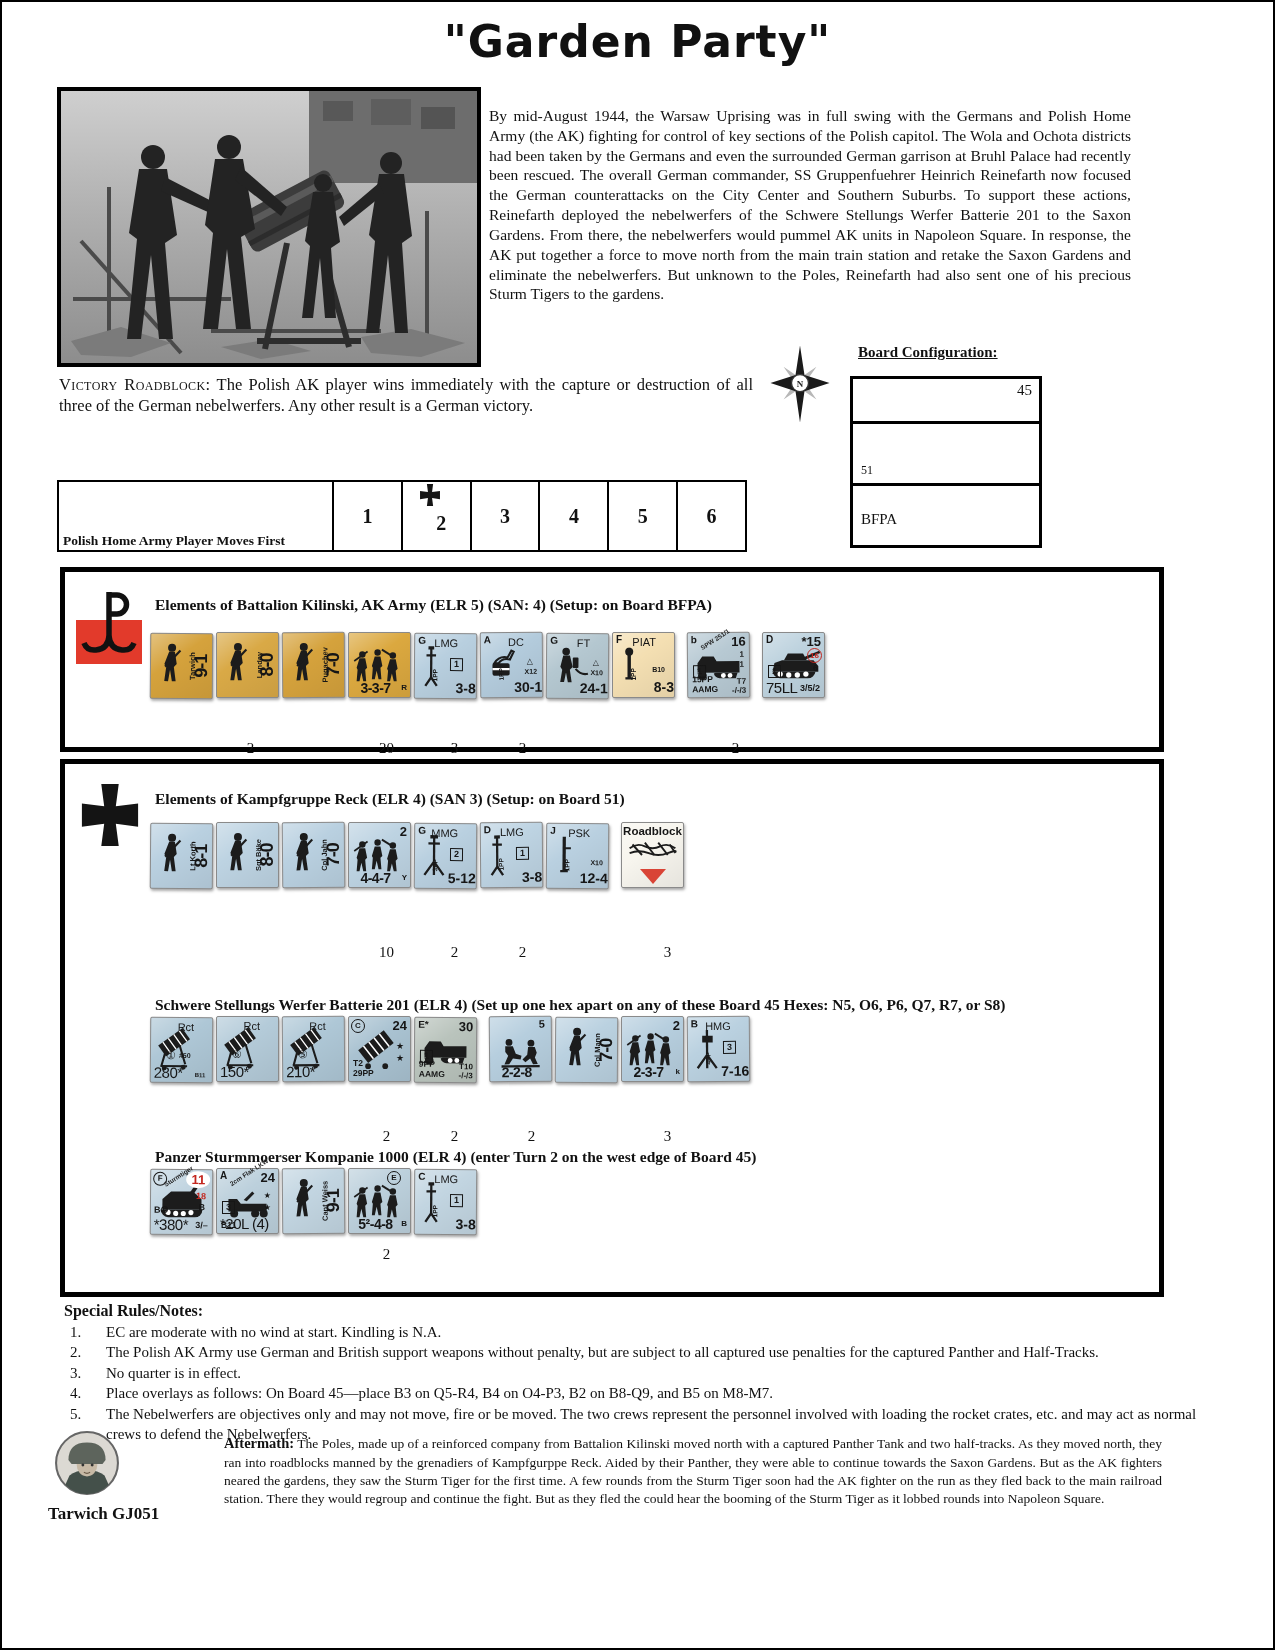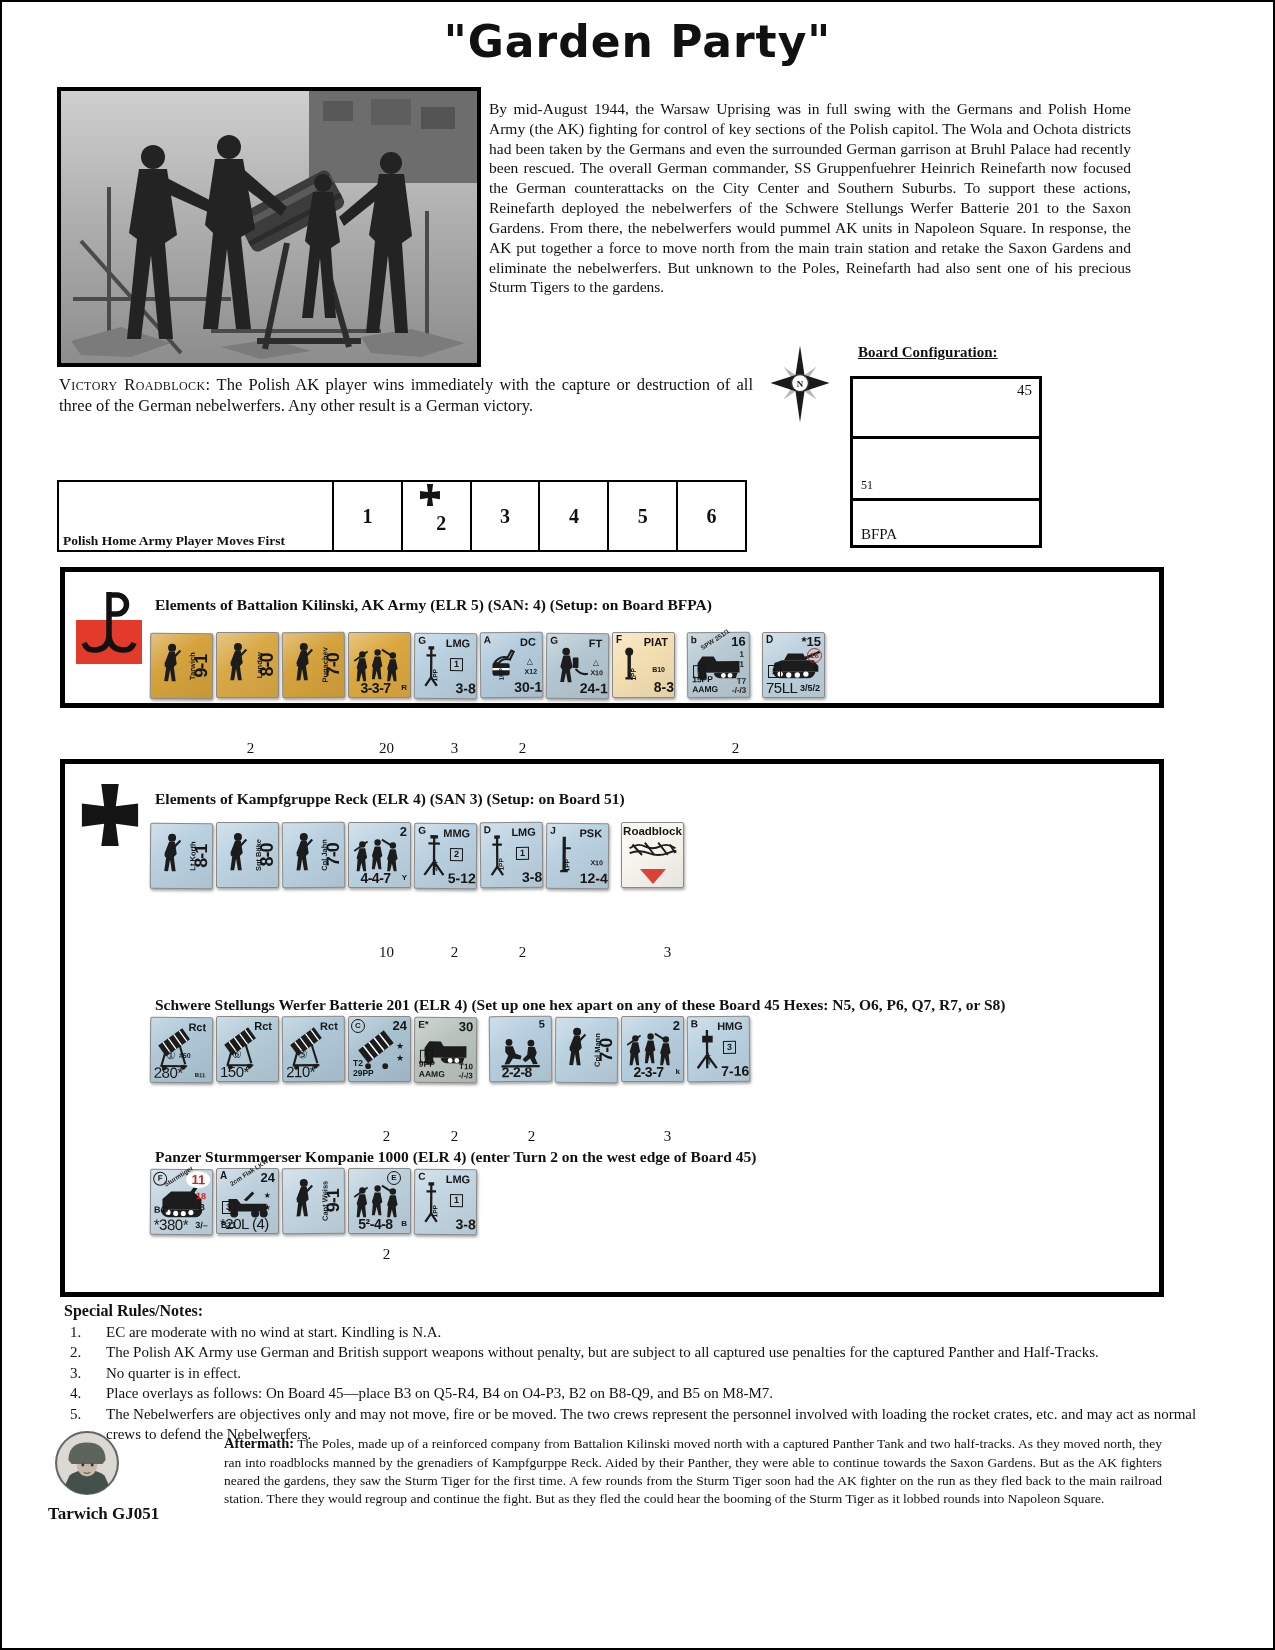--- a/index.html
+++ b/index.html
@@ -4,46 +4,46 @@
 <style>
   html,body{margin:0;padding:0;background:#fff;}
   .page{position:relative;width:1275px;height:1650px;background:#fff;overflow:hidden;
         font-family:"Liberation Serif",serif;color:#111;border:2px solid #000;box-sizing:border-box;}
   .title{position:absolute;top:14px;left:0;right:0;text-align:center;
          font-family:"DejaVu Sans",sans-serif;font-weight:bold;font-size:44px;letter-spacing:1px;}
   .photo{position:absolute;left:55px;top:85px;width:424px;height:280px;border:4px solid #000;box-sizing:border-box;background:#9a9a9a;}
   .photo svg{width:100%;height:100%;display:block;}
   .intro{position:absolute;left:487px;top:86px;width:642px;}
   .dateline{font-size:21px;font-weight:bold;}
-  .desc{font-size:15.5px;line-height:1.28;text-align:justify;margin-top:11px;}
+  .desc{font-size:15.5px;line-height:1.28;text-align:justify;margin-top:18px;}
   .victory{position:absolute;left:57px;top:372px;width:694px;font-size:16.5px;line-height:1.3;text-align:justify;}
   .vc-label{font-variant:small-caps;letter-spacing:.4px;}
   .compass{position:absolute;left:764px;top:338px;width:68px;height:88px;}
   .compass svg{width:100%;height:100%;}
   .bc-label{position:absolute;left:856px;top:342px;font-size:15px;font-weight:bold;text-decoration:underline;}
   .bc-box{position:absolute;left:848px;top:374px;width:192px;height:172px;border:3px solid #000;box-sizing:border-box;}
   .bc-row{position:relative;box-sizing:border-box;}
-  .bc-r1{height:60px;border-bottom:3px solid #000;}
+  .bc-r1{height:45px;border-bottom:3px solid #000;}
   .bc-r1 span{position:absolute;top:3px;right:7px;font-size:15px;}
   .bc-r2{height:62px;border-bottom:3px solid #000;}
   .bc-r2 span{position:absolute;bottom:5px;left:8px;font-size:12px;}
   .bc-r3{height:49px;}
   .bc-r3 span{position:absolute;bottom:7px;left:8px;font-size:15px;}
   .turn-track{position:absolute;left:55px;top:478px;width:690px;height:72px;border:2px solid #000;display:flex;box-sizing:border-box;background:#fff;}
   .tt-left{width:275px;border-right:2px solid #000;display:flex;flex-direction:column;box-sizing:border-box;}
   .tt-setup,.tt-moves{flex:1;display:flex;align-items:flex-end;padding:1px 4px;font-size:13.5px;font-weight:bold;}
   .tt-setup{border-bottom:2px solid #000;}
   .tt-cells{flex:1;display:flex;}
   .tt-cell{flex:1;border-right:2px solid #000;position:relative;display:flex;align-items:center;justify-content:center;
            font-size:20px;font-weight:bold;box-sizing:border-box;}
   .tt-cell:last-child{border-right:none;}
   .tt-cross{position:absolute;top:2px;left:16px;width:22px;height:22px;}
   .tt-cell.has-cross span{padding-top:14px;padding-left:10px;}
   .box{position:absolute;left:58px;width:1104px;border:5px solid #000;box-sizing:border-box;background:#fff;}
-  .polish-box{top:565px;height:141px;}
+  .polish-box{top:565px;height:185px;}
   .german-box{top:757px;height:538px;}
   .kotwica{position:absolute;left:11px;top:14px;width:66px;height:78px;}
   .kotwica svg{width:100%;height:100%;}
   .balkenkreuz{position:absolute;left:14px;top:20px;width:62px;height:62px;}
   .balkenkreuz svg{width:100%;height:100%;}
   .oob-header{position:absolute;left:90px;font-size:15.5px;font-weight:bold;white-space:nowrap;}
   .hdr-pol{top:24px;}
   .hdr-g1{top:26px;}
   .hdr-g2{top:232px;}
   .hdr-g3{top:384px;}
@@ -62,21 +62,21 @@
   .counter .art svg{width:100%;height:100%;display:block;}
   .cnt{width:65px;margin-right:3px;text-align:center;flex:none;}
   .s{position:absolute;font-family:"Liberation Sans",sans-serif;color:#161616;line-height:1;}
   .s-tl{top:2px;left:3px;font-size:10px;font-weight:700;}
   .s-tlc{top:2px;left:2px;width:12px;height:12px;border:1px solid #161616;border-radius:50%;font-size:8px;line-height:12px;text-align:center;font-weight:700;}
   .s-tr{top:2px;right:3px;font-size:13px;font-weight:700;}
   .s-tr2{top:2px;right:6px;font-size:11px;font-weight:700;}
   .s-trc{top:2px;right:9px;width:12px;height:12px;border:1px solid #161616;border-radius:50%;font-size:8px;line-height:12px;text-align:center;font-weight:700;}
   .s-name{right:19px;top:50%;transform:translate(50%,-50%) rotate(-90deg);font-size:7.5px;font-weight:700;white-space:nowrap;}
   .s-stat{right:11px;top:50%;transform:translate(50%,-50%) rotate(-90deg);font-size:18px;font-weight:700;white-space:nowrap;letter-spacing:-1px;}
-  .s-title{top:4px;right:6px;font-size:11px;font-weight:700;}
+  .s-title{top:4px;right:18px;font-size:11px;font-weight:400;}
   .s-rbtitle{top:3px;left:0;right:0;text-align:center;font-size:11.5px;font-weight:700;}
   .s-pp{left:24px;bottom:17px;transform:rotate(-90deg);transform-origin:left bottom;font-size:6.5px;font-weight:700;}
   .s-box{top:24px;right:13px;border:1.5px solid #161616;font-size:9px;font-weight:700;padding:1px 3px;}
   .s-boxl{left:5px;bottom:19px;border:1.5px solid #161616;font-size:9px;font-weight:700;padding:1px 3px;}
   .s-tri{right:9px;top:25px;font-size:8px;}
   .s-x{right:5px;top:35px;font-size:7px;font-weight:700;}
   .s-x2{right:9px;top:33px;font-size:7px;font-weight:700;}
   .s-bot{left:4px;right:12px;bottom:2px;text-align:center;font-size:14px;font-weight:700;letter-spacing:-.5px;white-space:nowrap;}
   .s-suf{right:3px;bottom:5px;font-size:8px;font-weight:700;}
   .s-botr2{right:0;bottom:3px;font-size:14px;font-weight:700;}

